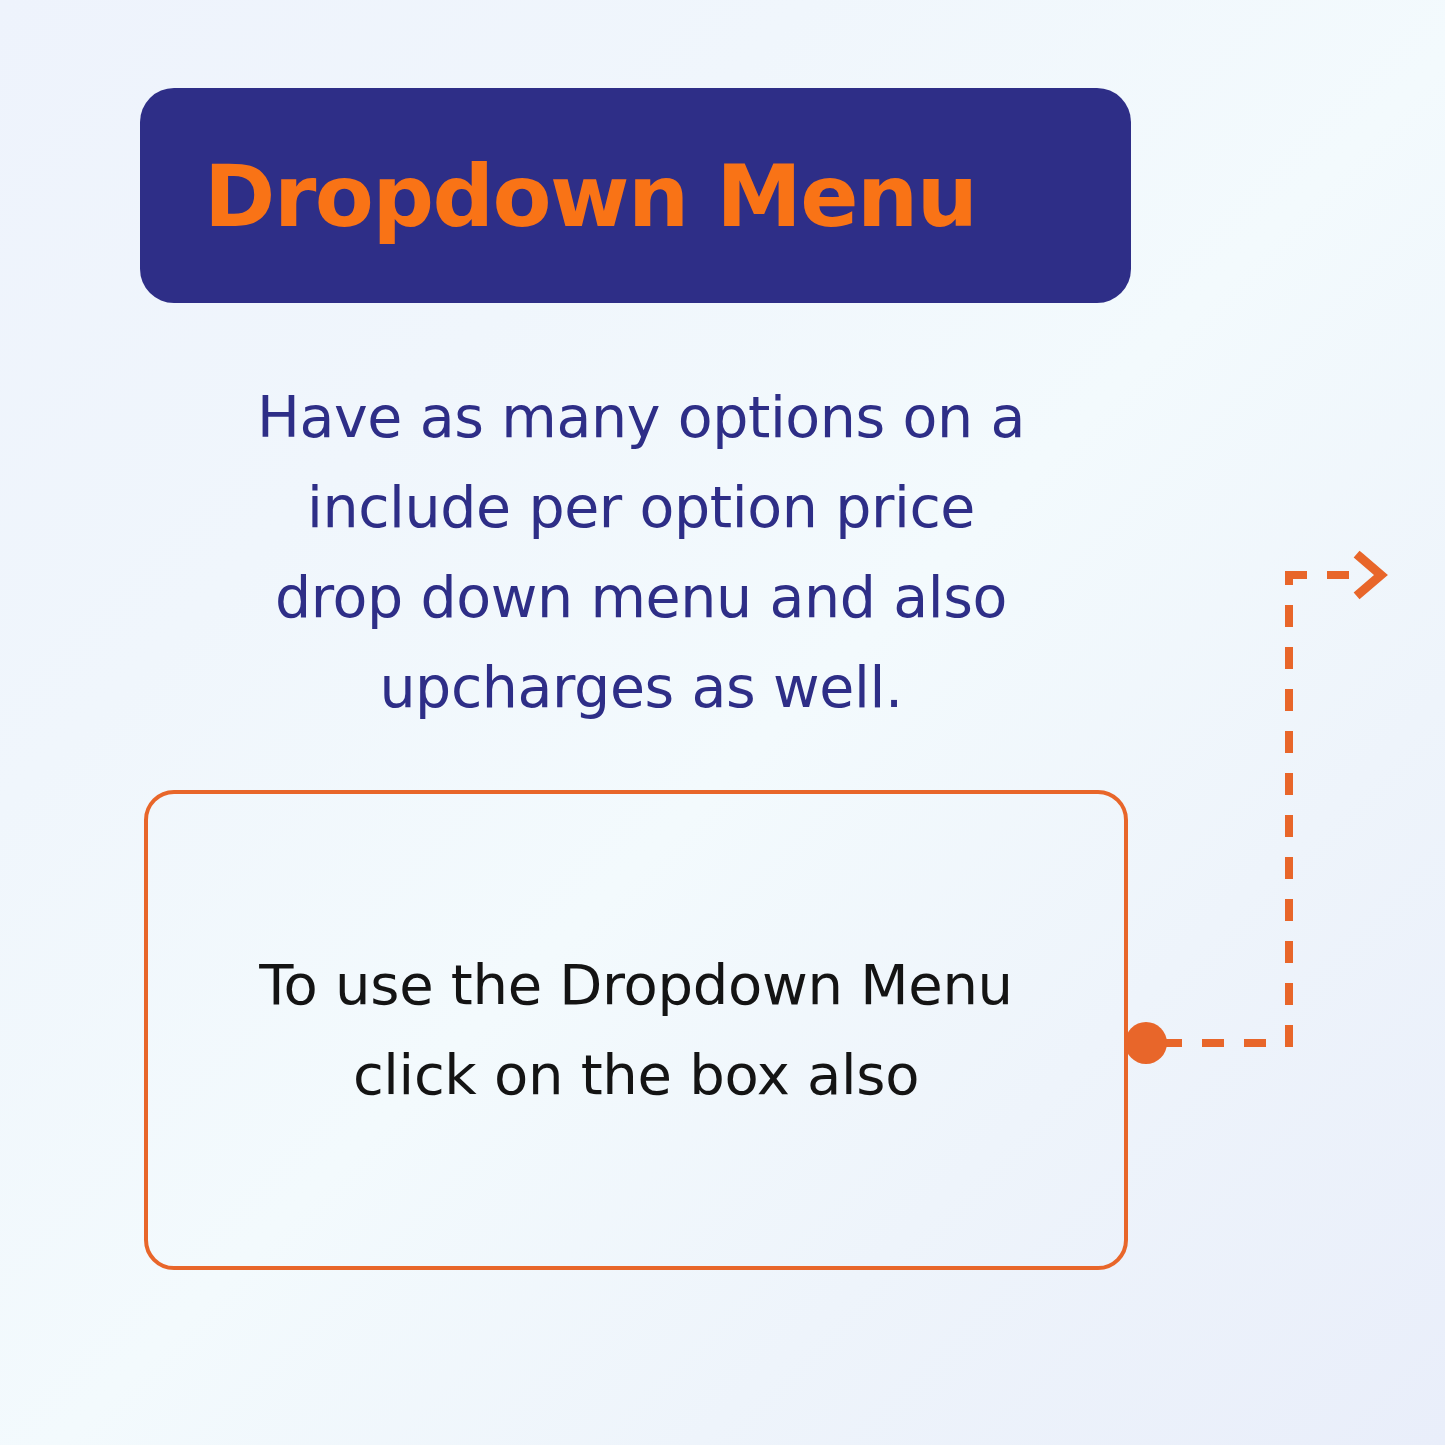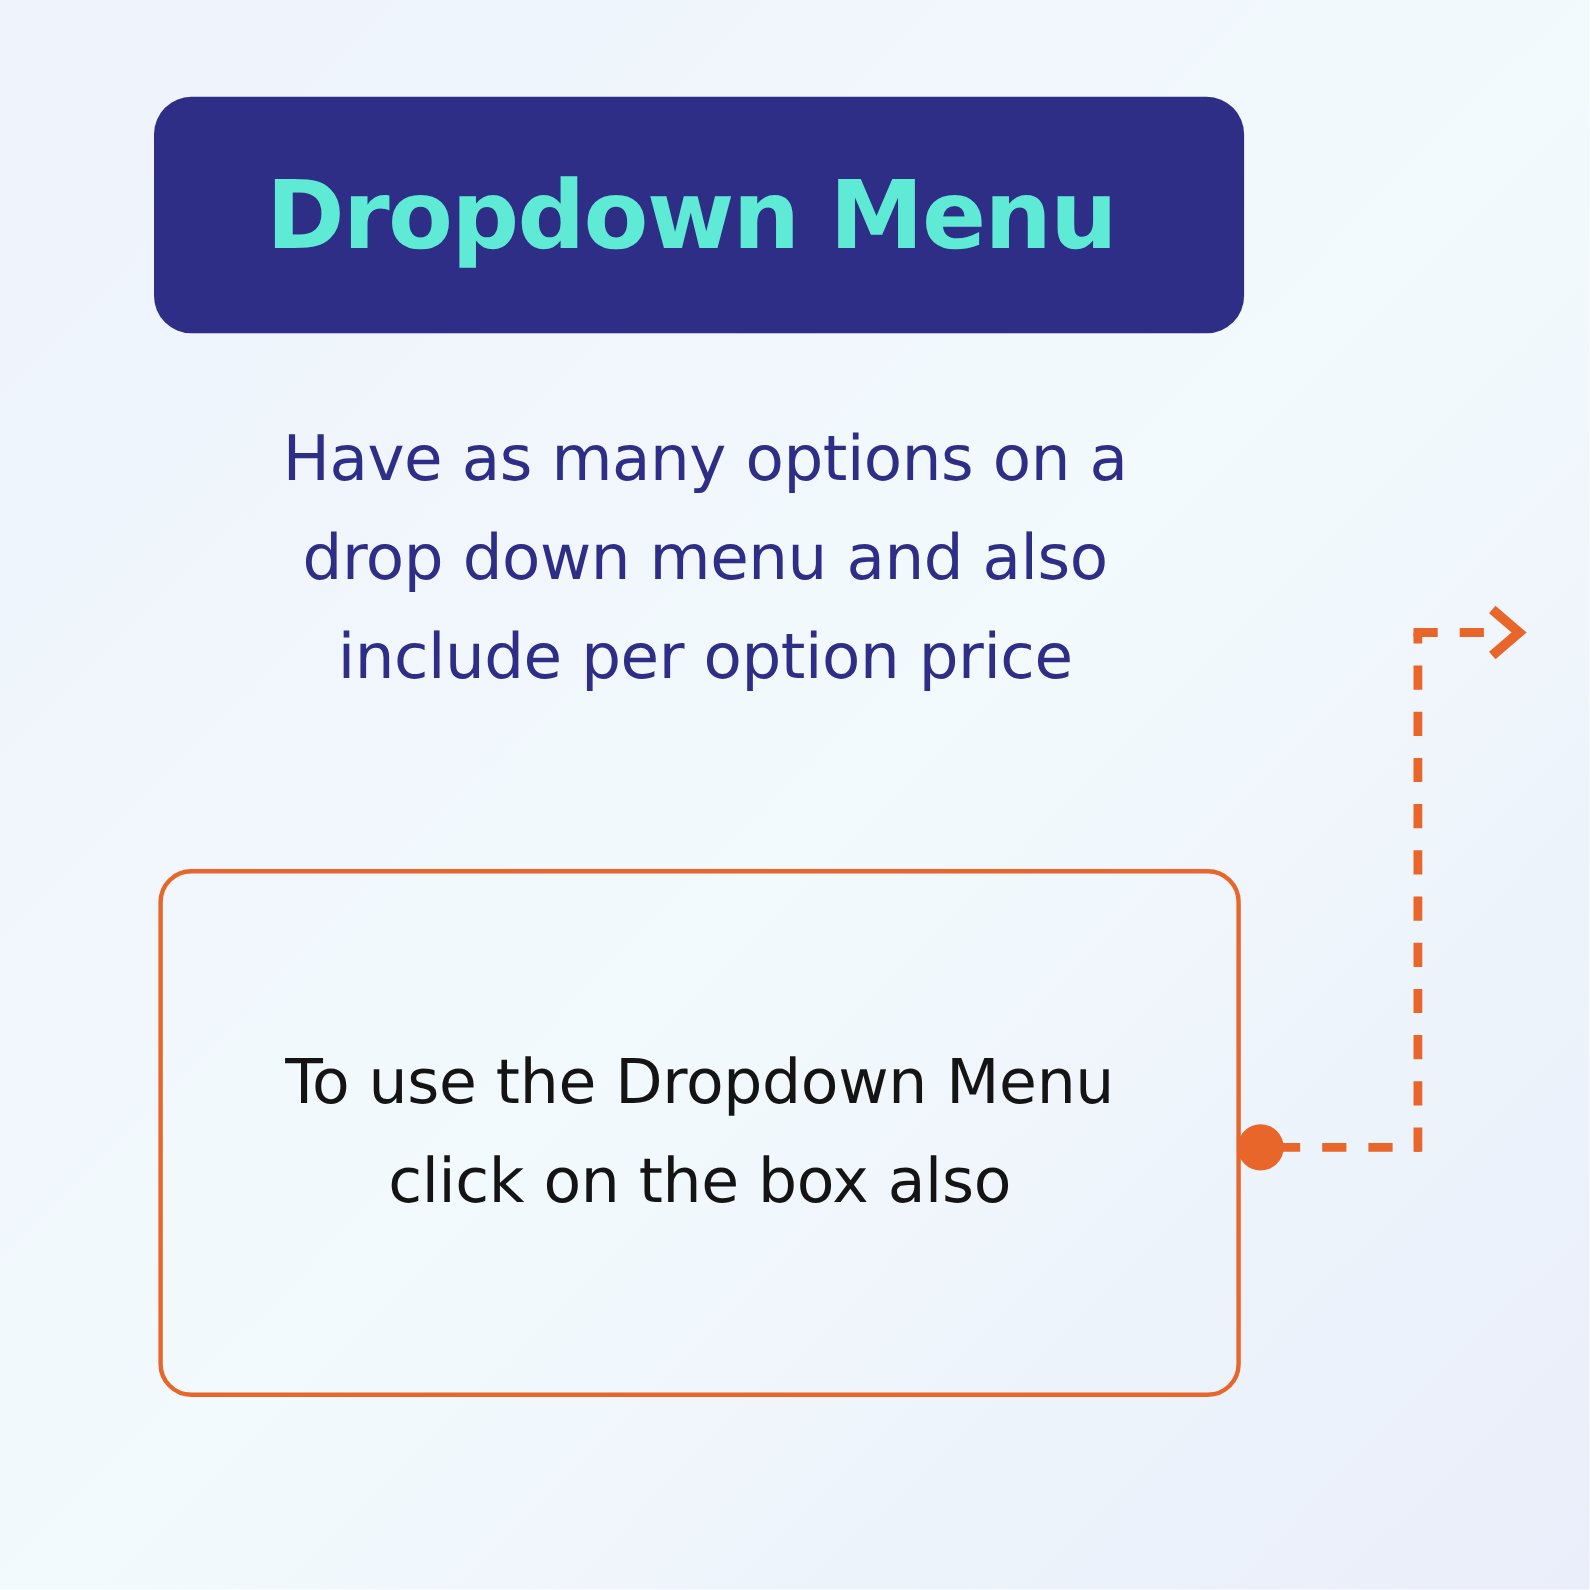--- a/index.html
+++ b/index.html
@@ -34,27 +34,27 @@
     top: 88px;
     width: 991px;
     height: 215px;
     background: #2e2e87;
     border-radius: 34px;
     display: flex;
     align-items: center;
     justify-content: flex-start;
   }
   #header-title {
-    color: #5eead4;
+    color: #f97316;
     font-family: "DejaVu Sans", sans-serif;
     font-weight: 700;
     font-size: 86px;
     letter-spacing: -1.5px;
     line-height: 1;
-    padding-left: 102px;
+    padding-left: 64px;
     white-space: nowrap;
     -webkit-font-smoothing: antialiased;
   }
 
   
   #description {
     position: absolute;
     left: 166px;
     top: 372px;
     width: 950px;
@@ -116,22 +116,23 @@
 <body>
 
 <div id="stage">
 
   <div id="header-banner">
     <span id="header-title">Dropdown Menu</span>
   </div>
 
   <div id="description">
     <span class="para-line">Have as many options on a</span>
+    <span class="para-line">include per option price</span>
     <span class="para-line">drop down menu and also</span>
-    <span class="para-line">include per option price</span>
+    <span class="para-line">upcharges as well.</span>
   </div>
 
   <div id="instruction-box">
     <div id="instruction-text">
       <span class="para-line">To use the Dropdown Menu</span>
       <span class="para-line">click on the box also</span>
     </div>
   </div>
 
   <svg id="connector" viewBox="0 0 1445 1445">

